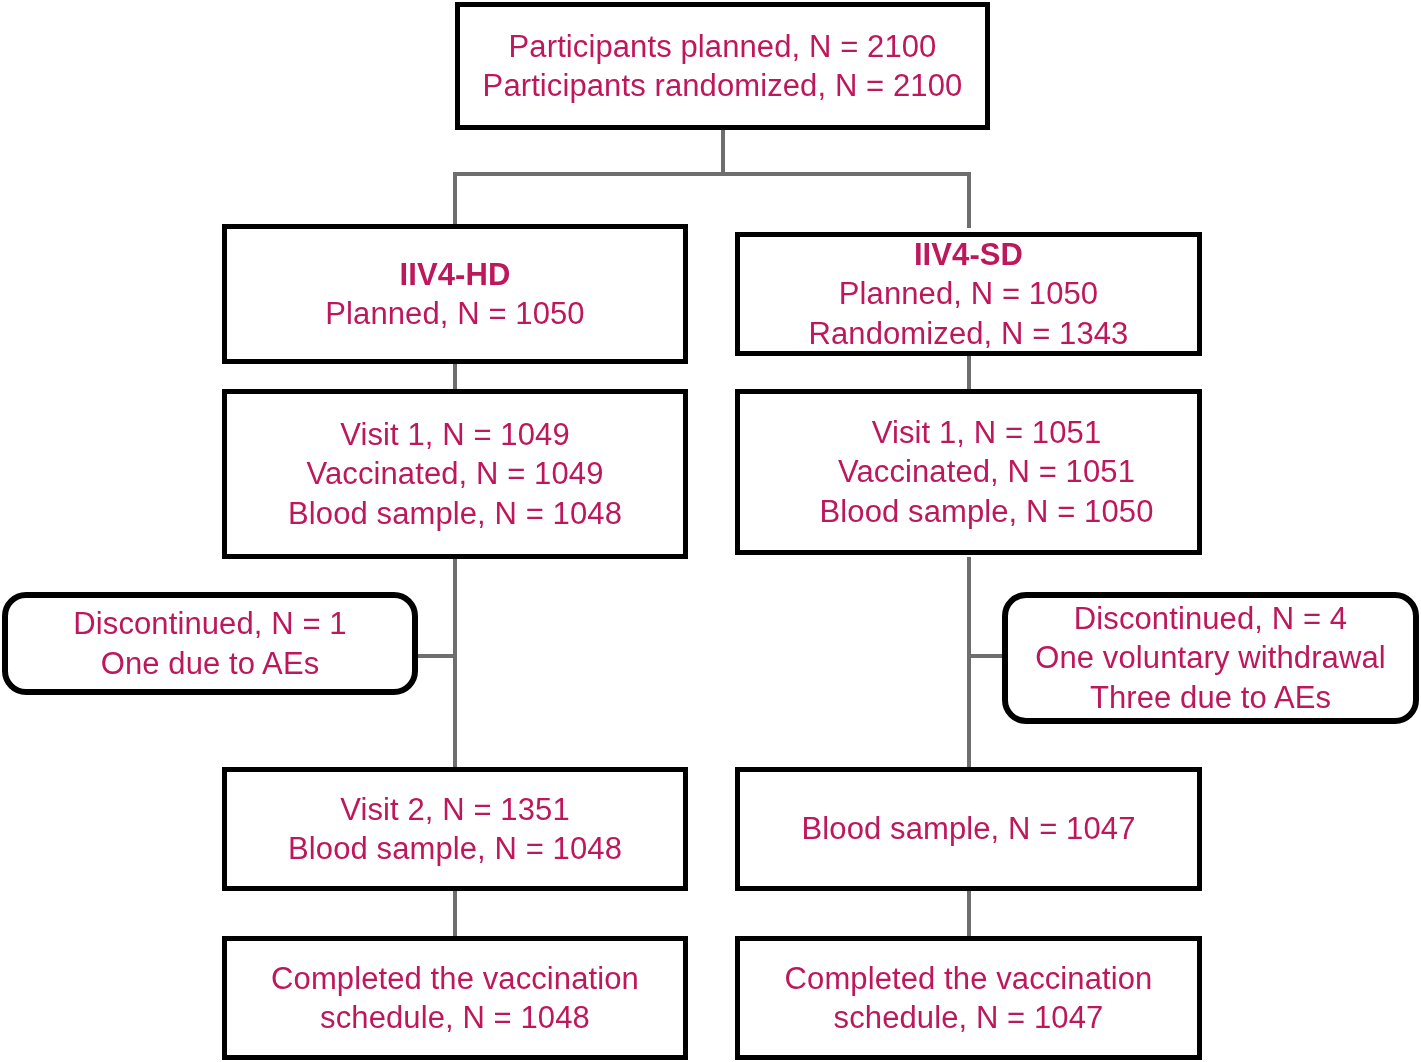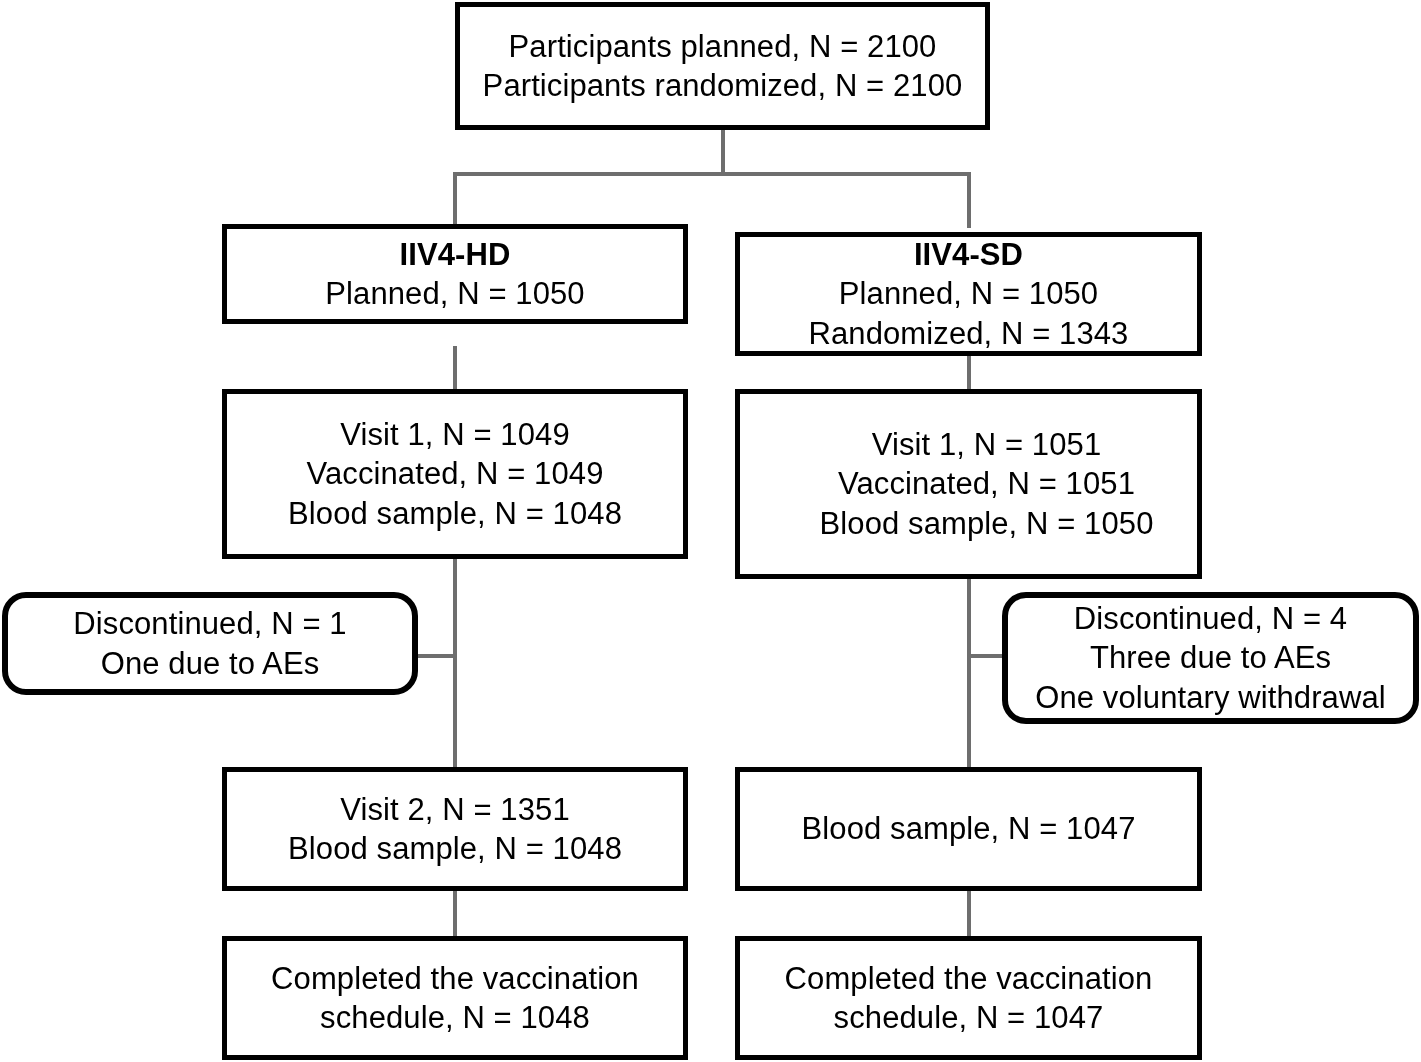--- a/index.html
+++ b/index.html
@@ -35,45 +35,45 @@
   .node {
     position: absolute;
     box-sizing: border-box;
     background: #ffffff;
     border: 5px solid #000000;
     display: flex;
     flex-direction: column;
     align-items: center;
     justify-content: center;
     text-align: center;
-    color: #000000;
+    color: #be185d;
     font-size: 31px;
     line-height: 1.27;
   }
   .node.rounded {
     border-radius: 24px;
     border-width: 6px;
   }
   .node .line {
     display: block;
     white-space: nowrap;
     letter-spacing: 0.1px;
   }
   .node .line.title {
     font-weight: bold;
   }
 
   
   #node-top          { left: 455px;  top: 2px;    width: 535px; height: 128px; }
 
-  #node-hd-arm       { left: 222px;  top: 224px;  width: 466px; height: 100px; }
+  #node-hd-arm       { left: 222px;  top: 224px;  width: 466px; height: 140px; }
   #node-sd-arm       { left: 735px;  top: 224px;  width: 467px; height: 124px; margin-top: 8px; }
 
   #node-hd-visit1    { left: 222px;  top: 389px;  width: 466px; height: 170px; }
-  #node-sd-visit1    { left: 735px;  top: 389px;  width: 467px; height: 190px; padding-left: 36px; }
+  #node-sd-visit1    { left: 735px;  top: 389px;  width: 467px; height: 166px; padding-left: 36px; }
 
   #node-hd-disc      { left: 2px;    top: 592px;  width: 416px; height: 103px; }
   #node-sd-disc      { left: 1002px; top: 592px;  width: 417px; height: 132px; align-items: center; }
 
   #node-hd-visit2    { left: 222px;  top: 767px;  width: 466px; height: 124px; }
   #node-sd-visit2    { left: 735px;  top: 767px;  width: 467px; height: 124px; }
 
   #node-hd-complete  { left: 222px;  top: 936px;  width: 466px; height: 124px; }
   #node-sd-complete  { left: 735px;  top: 936px;  width: 467px; height: 124px; }
 </style>
@@ -137,22 +137,22 @@
     <span class="line">Blood sample, N = 1050</span>
   </div>
 
   <div class="node rounded" id="node-hd-disc">
     <span class="line">Discontinued, N = 1</span>
     <span class="line">One due to AEs</span>
   </div>
 
   <div class="node rounded" id="node-sd-disc">
     <span class="line">Discontinued, N = 4</span>
+    <span class="line">One voluntary withdrawal</span>
     <span class="line">Three due to AEs</span>
-    <span class="line">One voluntary withdrawal</span>
   </div>
 
   <div class="node" id="node-hd-visit2">
     <span class="line">Visit 2, N = 1351</span>
     <span class="line">Blood sample, N = 1048</span>
   </div>
 
   <div class="node" id="node-sd-visit2">
     <span class="line">Blood sample, N = 1047</span>
   </div>

